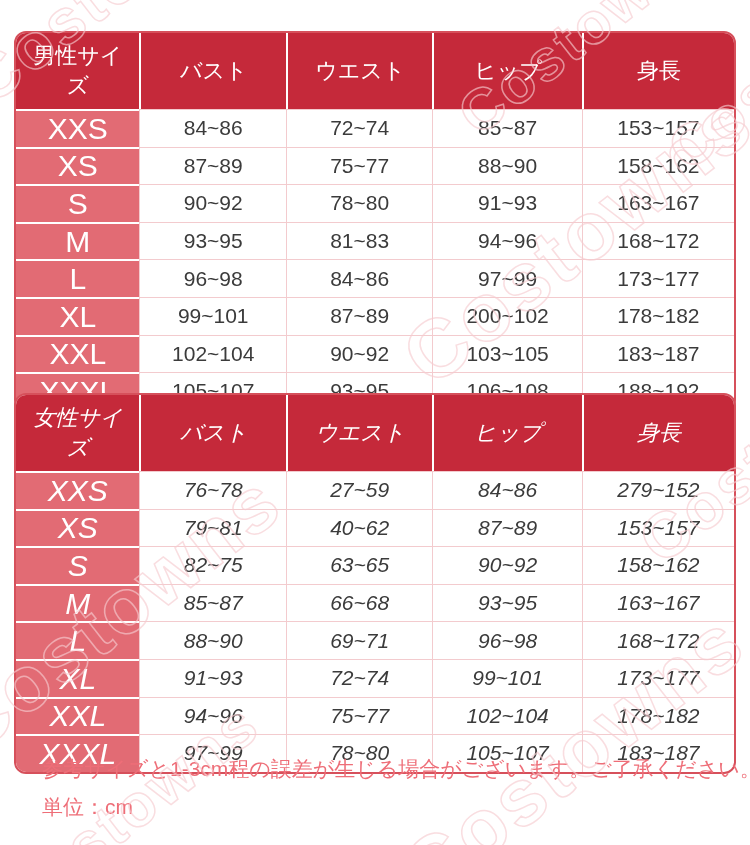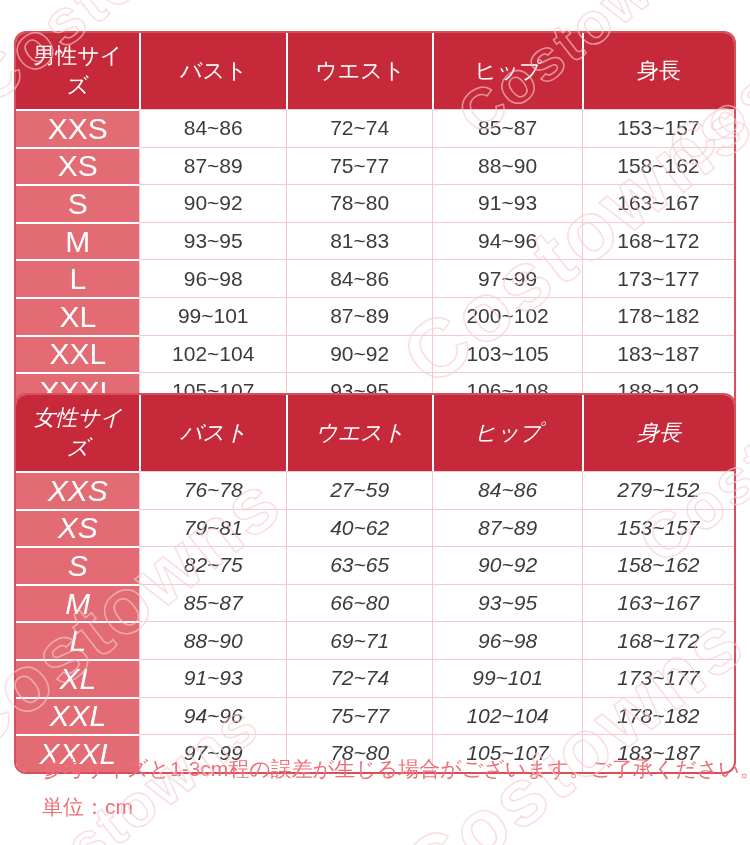--- a/index.html
+++ b/index.html
@@ -186,21 +186,21 @@
         <tr>
           <td class="size-label col0">S</td>
           <td class="value col1">82~75</td>
           <td class="value col2">63~65</td>
           <td class="value col3">90~92</td>
           <td class="value col4">158~162</td>
         </tr>
         <tr>
           <td class="size-label col0">M</td>
           <td class="value col1">85~87</td>
-          <td class="value col2">66~80</td>
+          <td class="value col2">66~68</td>
           <td class="value col3">93~95</td>
           <td class="value col4">163~167</td>
         </tr>
         <tr>
           <td class="size-label col0">L</td>
           <td class="value col1">88~90</td>
           <td class="value col2">69~71</td>
           <td class="value col3">96~98</td>
           <td class="value col4">168~172</td>
         </tr>

